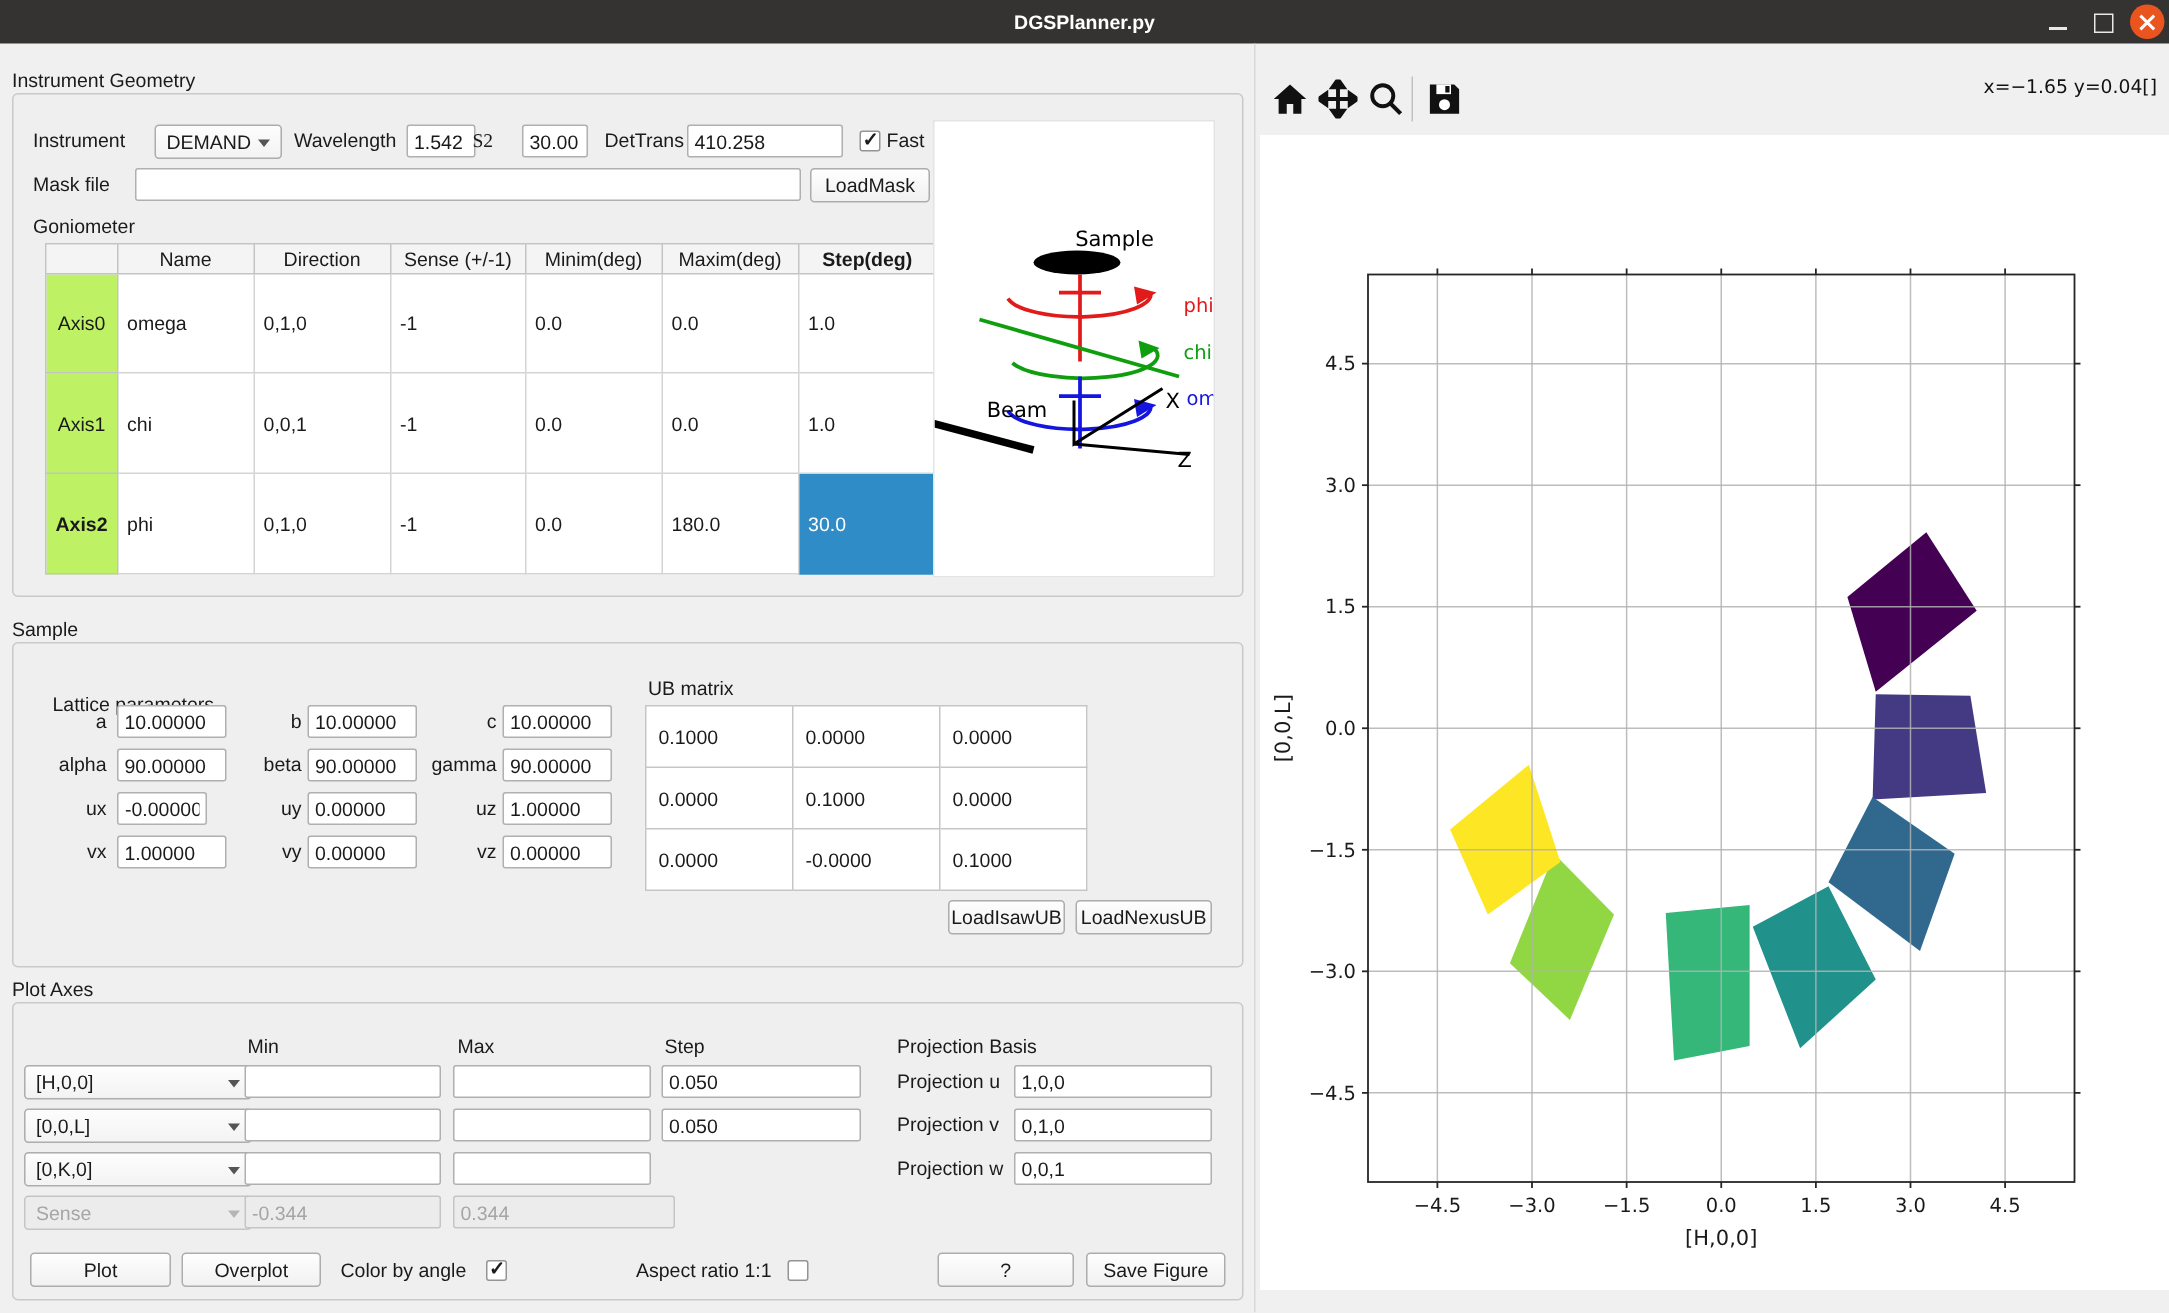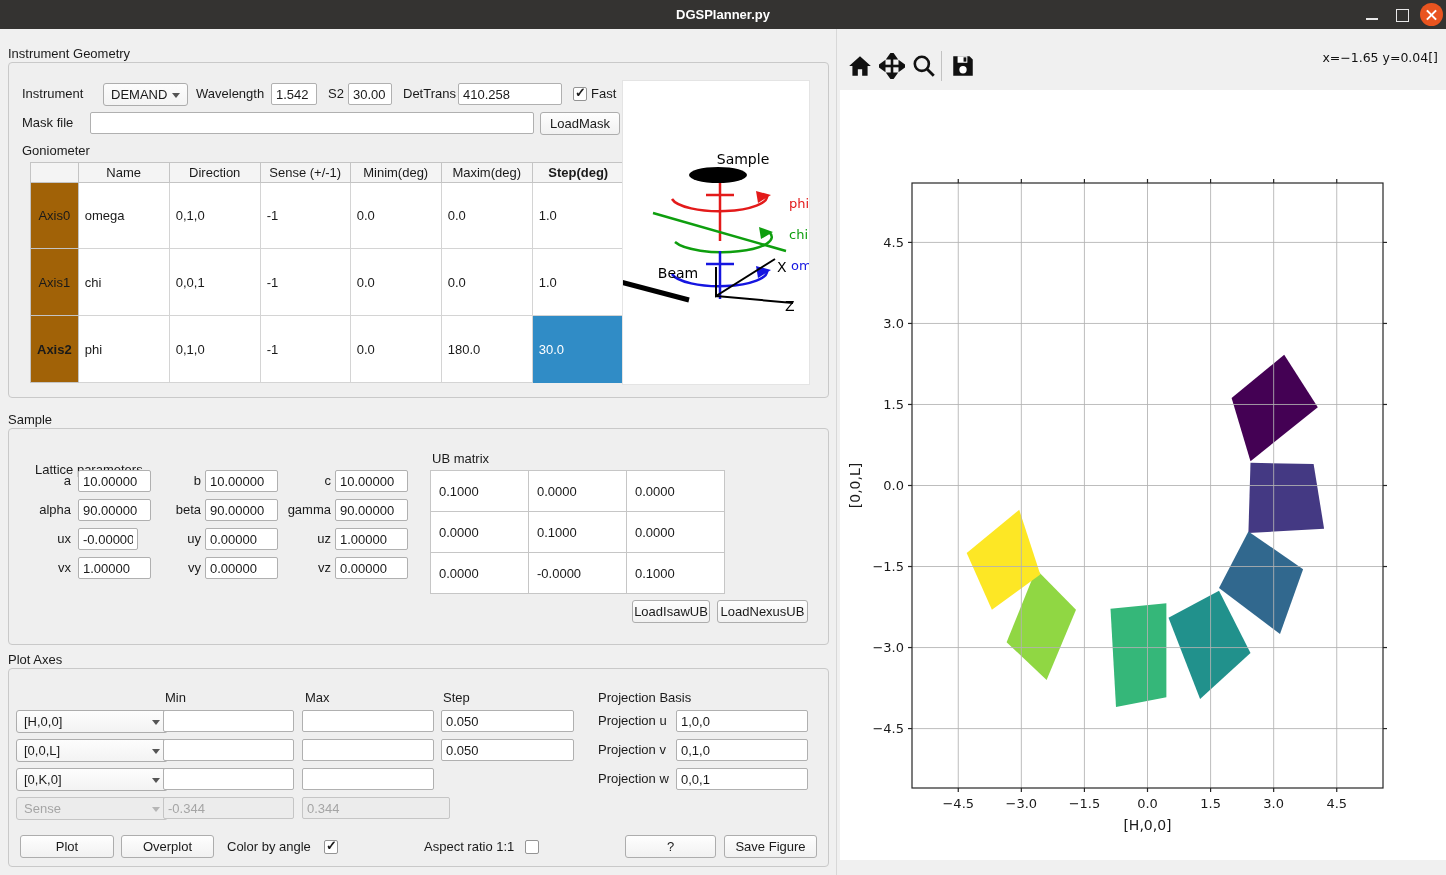--- a/index.html
+++ b/index.html
@@ -30,21 +30,21 @@
   .combo.disabled { color:#a5a5a5; background:#ececec; border-color:#c5c5c5; }
   .combo.disabled .arr { border-top-color:#b5b5b5; }
   .cb { position:absolute; width:14px; height:14px; background:#fff; border:1px solid #949494; border-radius:2px; }
   .cb.checked::after { content:"✓"; position:absolute; left:1px; top:-3px; font-size:13px; font-weight:bold; color:#1c1c1c; }
 
   
   .gtable { position:absolute; left:30px; top:162px; border-collapse:collapse; background:#fff; }
   .gtable th { background:#f4f4f4; border:1px solid #c4c4c4; font-weight:normal; font-size:13px; height:20px; padding:0 1px; }
   .gtable th.boldcol { font-weight:bold; }
   .gtable td { border:1px solid #d4d4d4; font-size:13px; padding:0 6px; vertical-align:middle; background:#fff; }
-  .gtable td.rowhdr { background:#a16207; border:1px solid #c4c4c4; text-align:center; width:41px; }
+  .gtable td.rowhdr { background:#bef264; border:1px solid #c4c4c4; text-align:center; width:41px; }
   .gtable td.rowhdr.bold { font-weight:bold; }
   .gtable td.sel { background:#308cc6; color:#fff; border-color:#308cc6; }
 
   
   .ubtable { position:absolute; border-collapse:collapse; background:#fff; }
   .ubtable td { border:1px solid #c6c6c6; width:98px; height:41px; padding:0 8px; font-size:13px; background:#fff; }
 
   
   .divider { position:absolute; left:836px; top:29px; width:1px; height:846px; background:#d8d8d8; }
   .fig-toolbar { position:absolute; left:840px; top:45px; width:606px; height:45px; background:#f0f0f0; }
@@ -74,21 +74,21 @@
 <div class="seclabel" style="left:8px;top:46px;">Instrument Geometry</div>
 <div class="groupbox" style="left:8px;top:62px;width:821px;height:336px;"></div>
 
 <div class="lbl" style="left:22px;top:83px;">Instrument</div>
 <div class="combo" style="left:103px;top:83px;width:85px;">
   <span>DEMAND</span>
   <span class="arr"></span>
 </div>
 <div class="lbl" style="left:196px;top:83px;">Wavelength</div>
 <input class="tinput" style="left: 271px; top: 83px; width: 46px;" value="1.542">
-<div class="lbl" style="left:328px;top:83px;">S2</div>
+<div class="lbl" style="left:315px;top:83px;font-family:Liberation Serif, serif;">S2</div>
 <input class="tinput" style="left: 348px; top: 83px; width: 44px;" value="30.00">
 <div class="lbl" style="left:403px;top:83px;">DetTrans</div>
 <input class="tinput" style="left: 458px; top: 83px; width: 104px;" value="410.258">
 <div class="cb checked" style="left:573px;top:87px;"></div>
 <div class="lbl" style="left:591px;top:83px;">Fast</div>
 
 <div class="lbl" style="left:22px;top:112px;">Mask file</div>
 <input class="tinput" style="left: 90px; top: 112px; width: 444px;" value="">
 <div class="btn" style="left:540px;top:112px;width:80px;">LoadMask</div>
 

